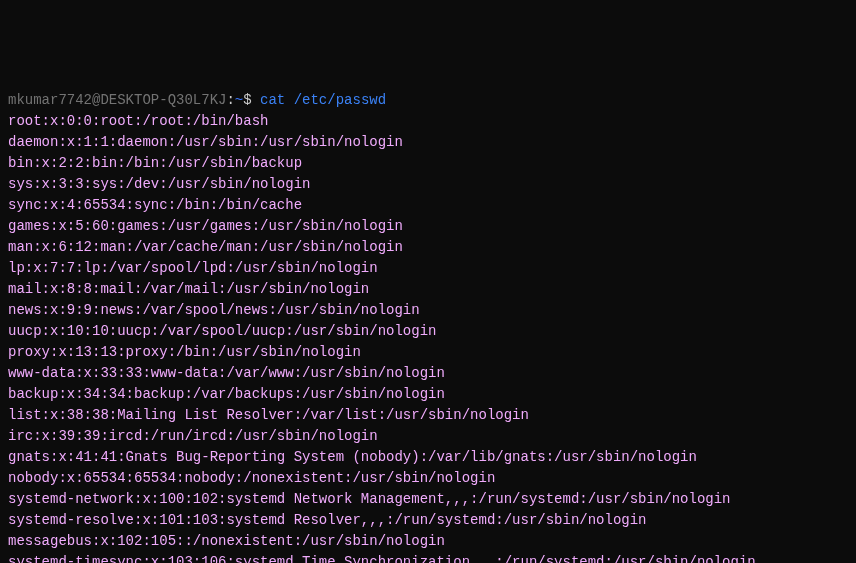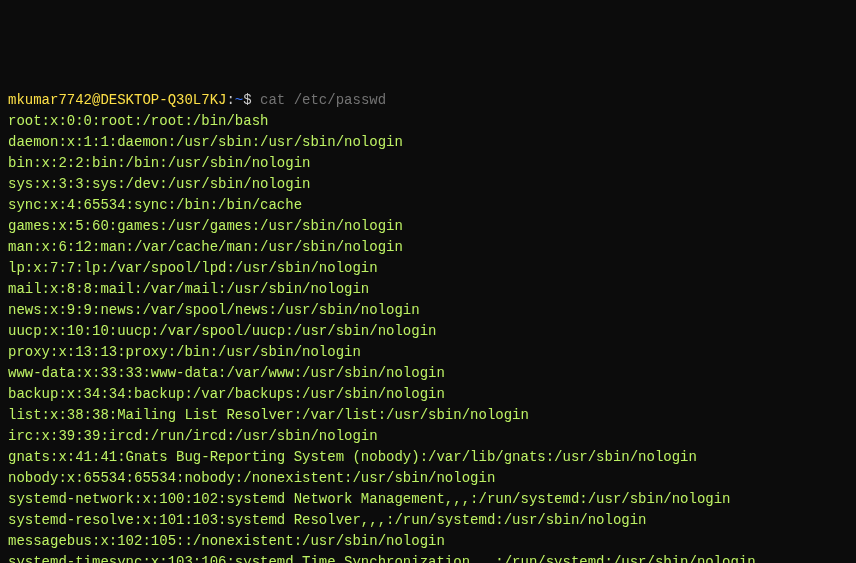--- a/index.html
+++ b/index.html
@@ -8,36 +8,36 @@
       color: #cccccc;
       font-family: 'Consolas', 'Courier New', monospace;
       font-size: 14px;
       line-height: 1.5;
       padding: 6px 8px;
       white-space: pre;
       width: 856px;
       height: 563px;
       overflow: hidden;
     }
-    .prompt-user { color: #fde047; }
+    .prompt-user { color: #737373; }
     .prompt-colon { color: #cccccc; }
     .prompt-path { color: #3b78ff; }
     .prompt-dollar { color: #cccccc; }
-    .command { color: #737373; }
-    .output-line { color: #bef264; }
+    .command { color: #3b82f6; }
+    .output-line { color: #f0abfc; }
   </style>
 </head>
 <body>
 
 
 
 <div><span><span class="prompt-user">mkumar7742@DESKTOP-Q30L7KJ</span><span class="prompt-colon">:</span><span class="prompt-path">~</span><span class="prompt-dollar">$</span> <span class="command">cat /etc/passwd</span></span>
 <span class="output-line">root:x:0:0:root:/root:/bin/bash</span>
 <span class="output-line">daemon:x:1:1:daemon:/usr/sbin:/usr/sbin/nologin</span>
-<span class="output-line">bin:x:2:2:bin:/bin:/usr/sbin/nologin</span>
+<span class="output-line">bin:x:2:2:bin:/bin:/usr/sbin/backup</span>
 <span class="output-line">sys:x:3:3:sys:/dev:/usr/sbin/nologin</span>
 <span class="output-line">sync:x:4:65534:sync:/bin:/bin/cache</span>
 <span class="output-line">games:x:5:60:games:/usr/games:/usr/sbin/nologin</span>
 <span class="output-line">man:x:6:12:man:/var/cache/man:/usr/sbin/nologin</span>
 <span class="output-line">lp:x:7:7:lp:/var/spool/lpd:/usr/sbin/nologin</span>
 <span class="output-line">mail:x:8:8:mail:/var/mail:/usr/sbin/nologin</span>
 <span class="output-line">news:x:9:9:news:/var/spool/news:/usr/sbin/nologin</span>
 <span class="output-line">uucp:x:10:10:uucp:/var/spool/uucp:/usr/sbin/nologin</span>
 <span class="output-line">proxy:x:13:13:proxy:/bin:/usr/sbin/nologin</span>
 <span class="output-line">www-data:x:33:33:www-data:/var/www:/usr/sbin/nologin</span>

